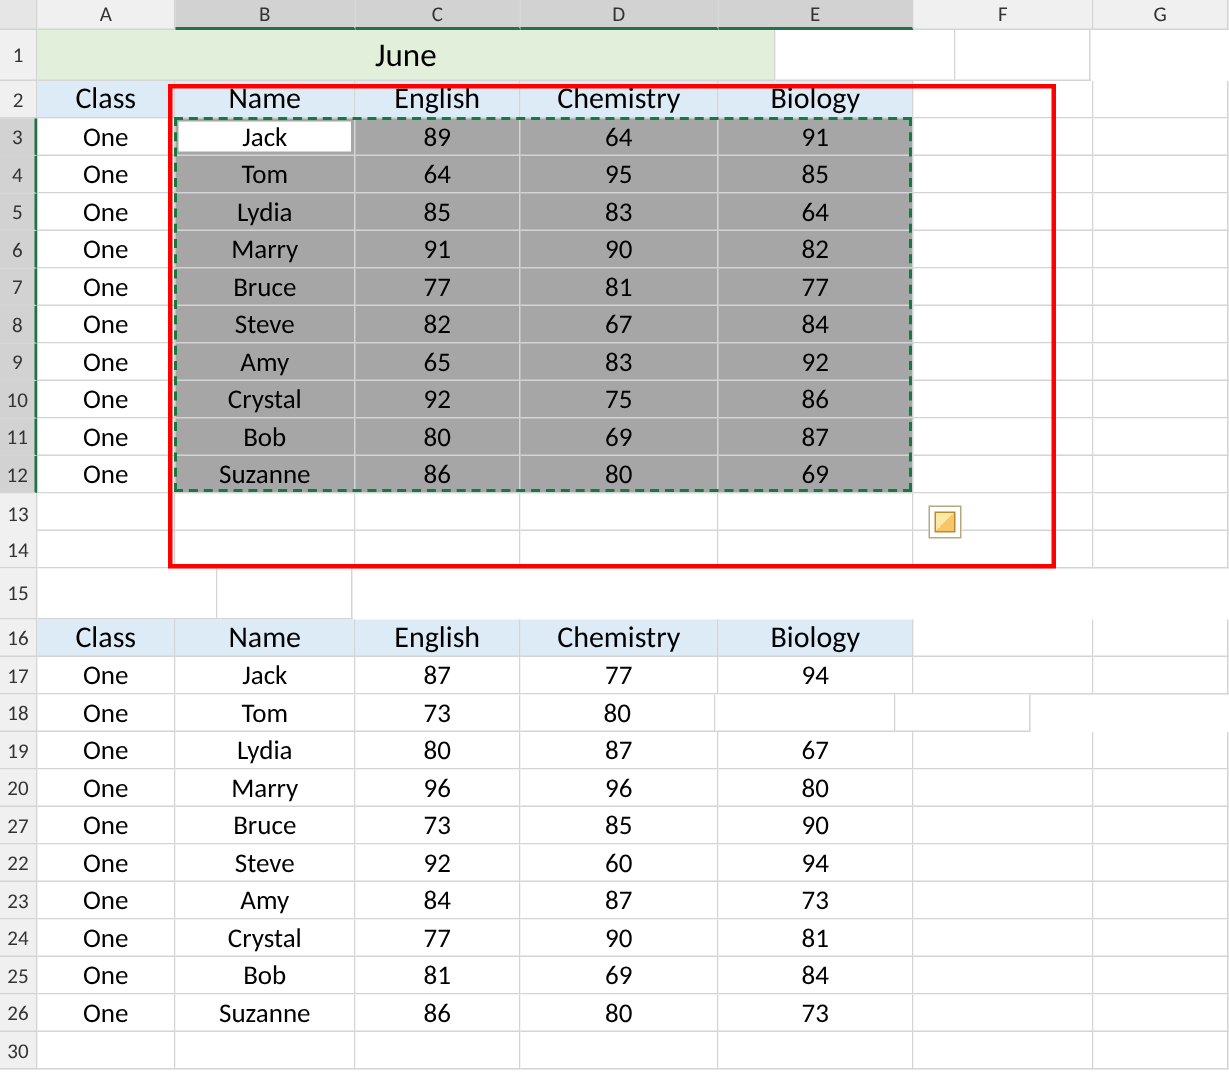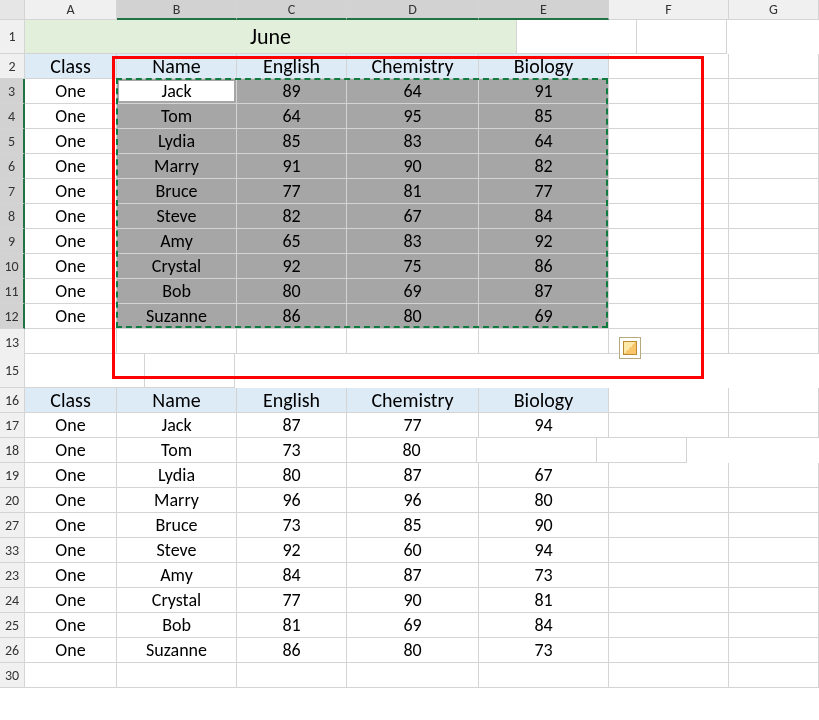--- a/index.html
+++ b/index.html
@@ -260,20 +260,30 @@
     <div class="row" style="height:25px">
       <div class="rownum-cell corner" style="height:28px">13</div>
       <div class="cell cA " style="height:25px"></div>
       <div class="cell cB " style="height:25px"></div>
       <div class="cell cC " style="height:25px"></div>
       <div class="cell cD " style="height:25px"></div>
       <div class="cell cE " style="height:25px"></div>
       <div class="cell cF " style="height:25px"></div>
       <div class="cell cG " style="height:25px"></div>
     </div>
+    <div class="row" style="height:25px">
+      <div class="rownum-cell corner" style="height:25px">14</div>
+      <div class="cell cA " style="height:25px"></div>
+      <div class="cell cB " style="height:25px"></div>
+      <div class="cell cC " style="height:25px"></div>
+      <div class="cell cD " style="height:25px"></div>
+      <div class="cell cE " style="height:25px"></div>
+      <div class="cell cF " style="height:25px"></div>
+      <div class="cell cG " style="height:25px"></div>
+    </div>
     <div class="row" style="height:34px">
       <div class="rownum-cell corner" style="height:34px">15</div>
       <div class="cell cF" style="height:34px"></div>
       <div class="cell cG" style="height:34px"></div>
     </div>
     <div class="row" style="height:25px">
       <div class="rownum-cell corner" style="height:25px">16</div>
       <div class="cell cA header-cell" style="height:25px">Class</div>
       <div class="cell cB header-cell" style="height:25px">Name</div>
       <div class="cell cC header-cell" style="height:25px">English</div>
@@ -325,21 +335,21 @@
       <div class="rownum-cell corner" style="height:25px">27</div>
       <div class="cell cA data-cell" style="height:25px">One</div>
       <div class="cell cB data-cell" style="height:25px">Bruce</div>
       <div class="cell cC data-cell" style="height:25px">73</div>
       <div class="cell cD data-cell" style="height:25px">85</div>
       <div class="cell cE data-cell" style="height:25px">90</div>
       <div class="cell cF " style="height:25px"></div>
       <div class="cell cG " style="height:25px"></div>
     </div>
     <div class="row" style="height:25px">
-      <div class="rownum-cell corner" style="height:25px">33</div>
+      <div class="rownum-cell corner" style="height:25px">22</div>
       <div class="cell cA data-cell" style="height:25px">One</div>
       <div class="cell cB data-cell" style="height:25px">Steve</div>
       <div class="cell cC data-cell" style="height:25px">92</div>
       <div class="cell cD data-cell" style="height:25px">60</div>
       <div class="cell cE data-cell" style="height:25px">94</div>
       <div class="cell cF " style="height:25px"></div>
       <div class="cell cG " style="height:25px"></div>
     </div>
     <div class="row" style="height:25px">
       <div class="rownum-cell corner" style="height:25px">23</div>

